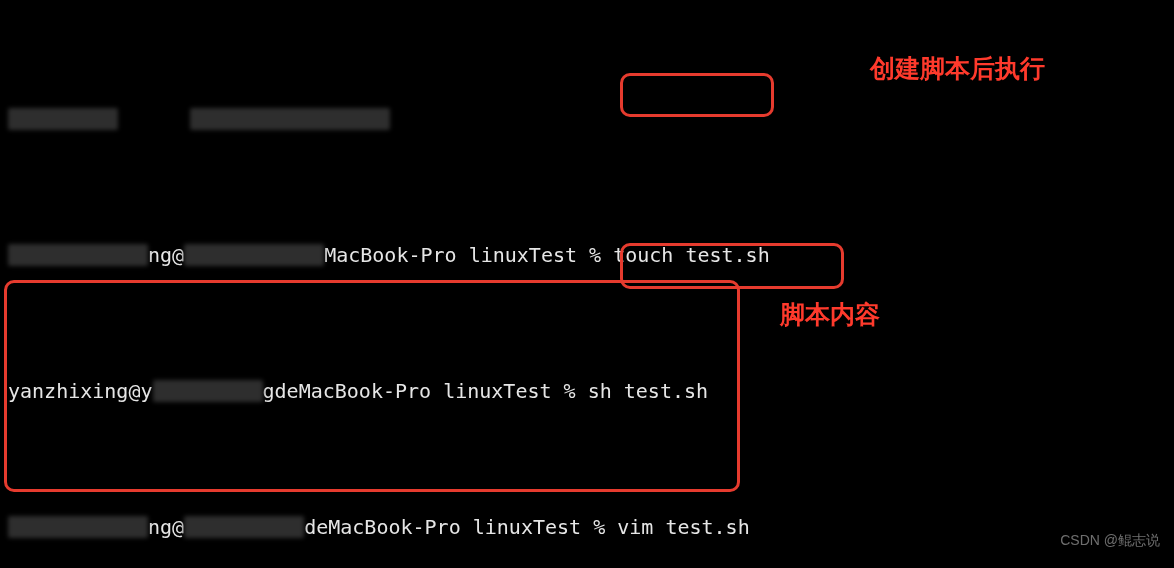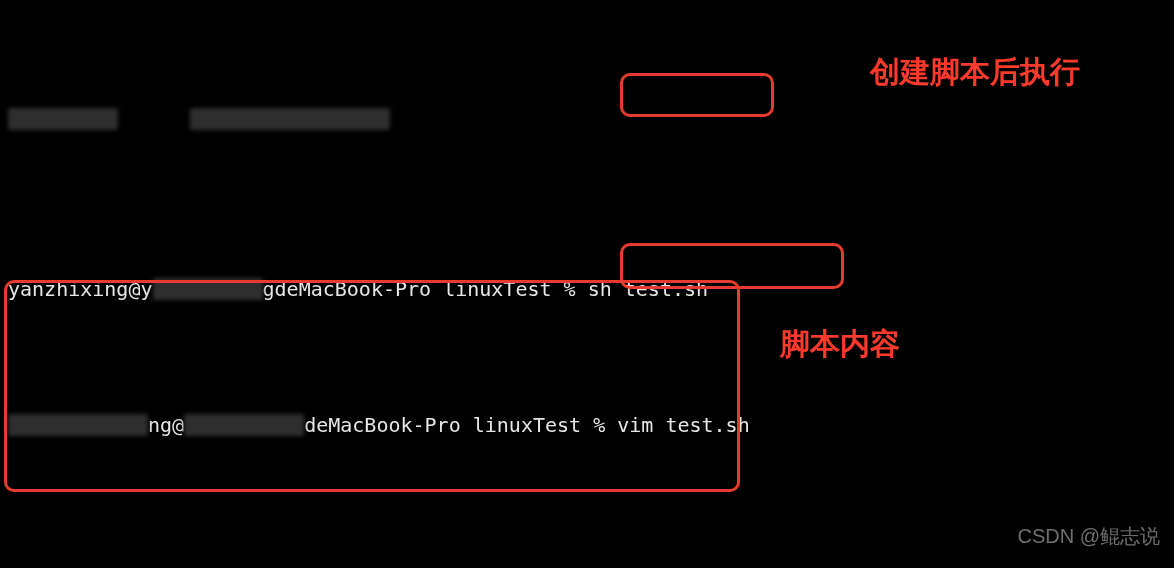--- a/index.html
+++ b/index.html
@@ -36,40 +36,41 @@
   .red-box {
     position: absolute;
     border: 3px solid #e63b2e;
     border-radius: 10px;
     pointer-events: none;
   }
   .red-label {
     position: absolute;
     color: #ff3a2c;
     font-family: "PingFang SC","Microsoft YaHei",sans-serif;
-    font-size: 30px;
+    font-size: 25px;
     font-weight: 600;
     pointer-events: none;
   }
   .watermark {
     position: absolute;
     right: 14px;
     bottom: 18px;
     color: rgba(200,200,200,0.55);
     font-family: "PingFang SC","Microsoft YaHei",sans-serif;
-    font-size: 20px;
+    font-size: 14px;
   }
 </style>
 </head>
 <body>
 
 <div class="terminal">
 
   <span class="line"><span class="blur-box" style="width:110px"></span><span>      </span><span class="blur-box" style="width:200px"></span></span>
 
+  <span class="line"><span class="blur-box" style="width:140px"></span><span>ng</span><span>@</span><span class="blur-box" style="width:140px"></span><span>MacBook-Pro</span> <span>linuxTest</span> <span>%</span> <span>touch test.sh</span></span>
 
   <span class="line"><span>yanzhixing</span><span>@</span><span>y</span><span class="blur-box" style="width:110px"></span><span>gdeMacBook-Pro</span> <span>linuxTest</span> <span>%</span> <span>sh test.sh</span></span>
 
   <span class="line"><span class="blur-box" style="width:140px"></span><span>ng</span><span>@</span><span class="blur-box" style="width:120px"></span><span>deMacBook-Pro</span> <span>linuxTest</span> <span>%</span> <span>vim test.sh</span></span>
 
   
 
   
 
   
@@ -96,15 +97,15 @@
 
   
 
 </div>
 
 <div class="red-box" style="left:620px; top:73px; width:148px; height:38px;"></div>
 <div class="red-box" style="left:620px; top:243px; width:218px; height:40px;"></div>
 <div class="red-box" style="left:4px; top:280px; width:730px; height:206px;"></div>
 
 <div class="red-label" style="left:870px; top:52px;">创建脚本后执行</div>
-<div class="red-label" style="left:780px; top:324px;text-align:center;">脚本内容</div>
+<div class="red-label" style="left:780px; top:298px;text-align:center;">脚本内容</div>
 
 <div class="watermark">CSDN @鲲志说</div>
 
 </body></html>

